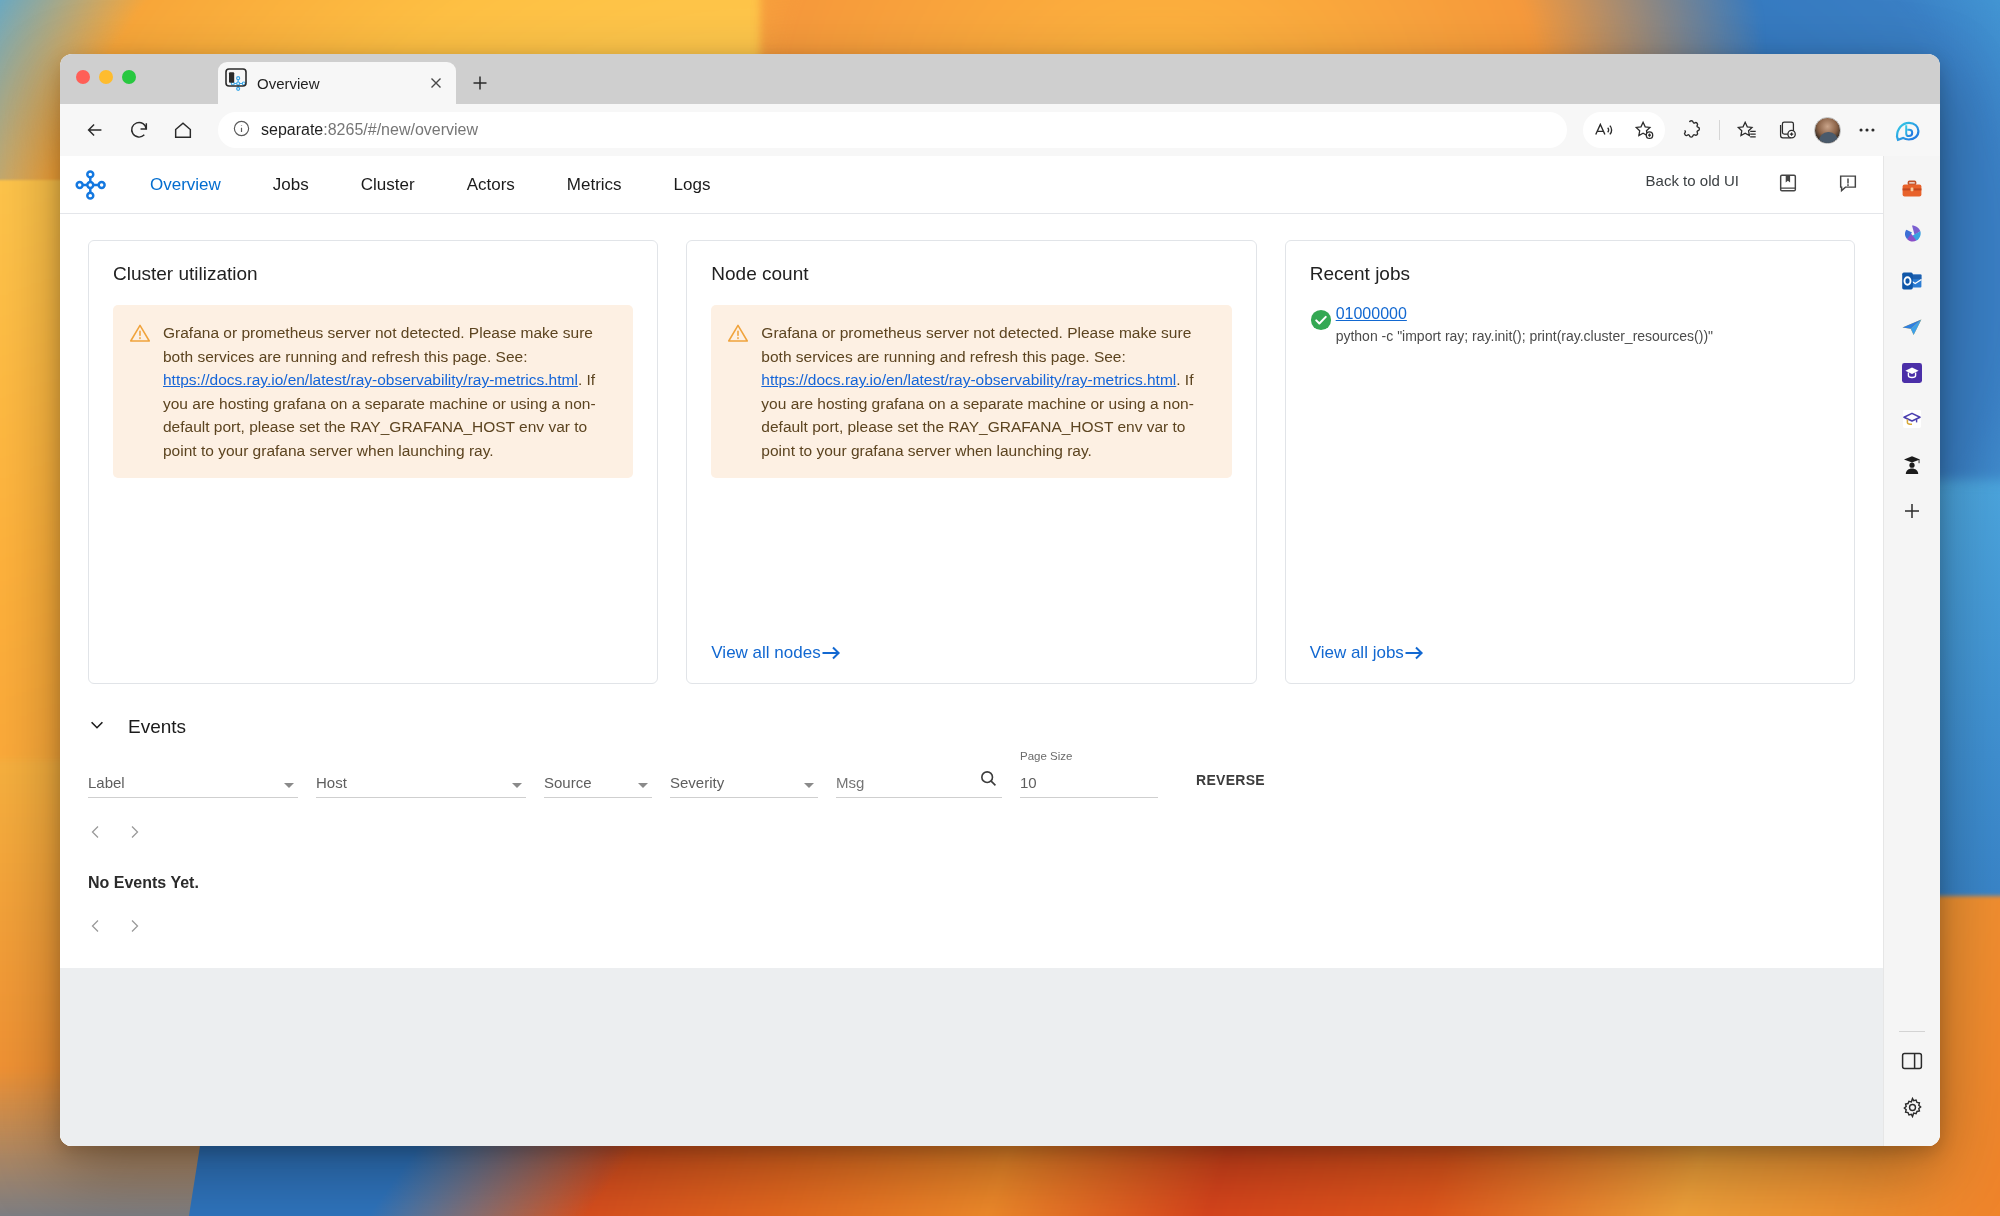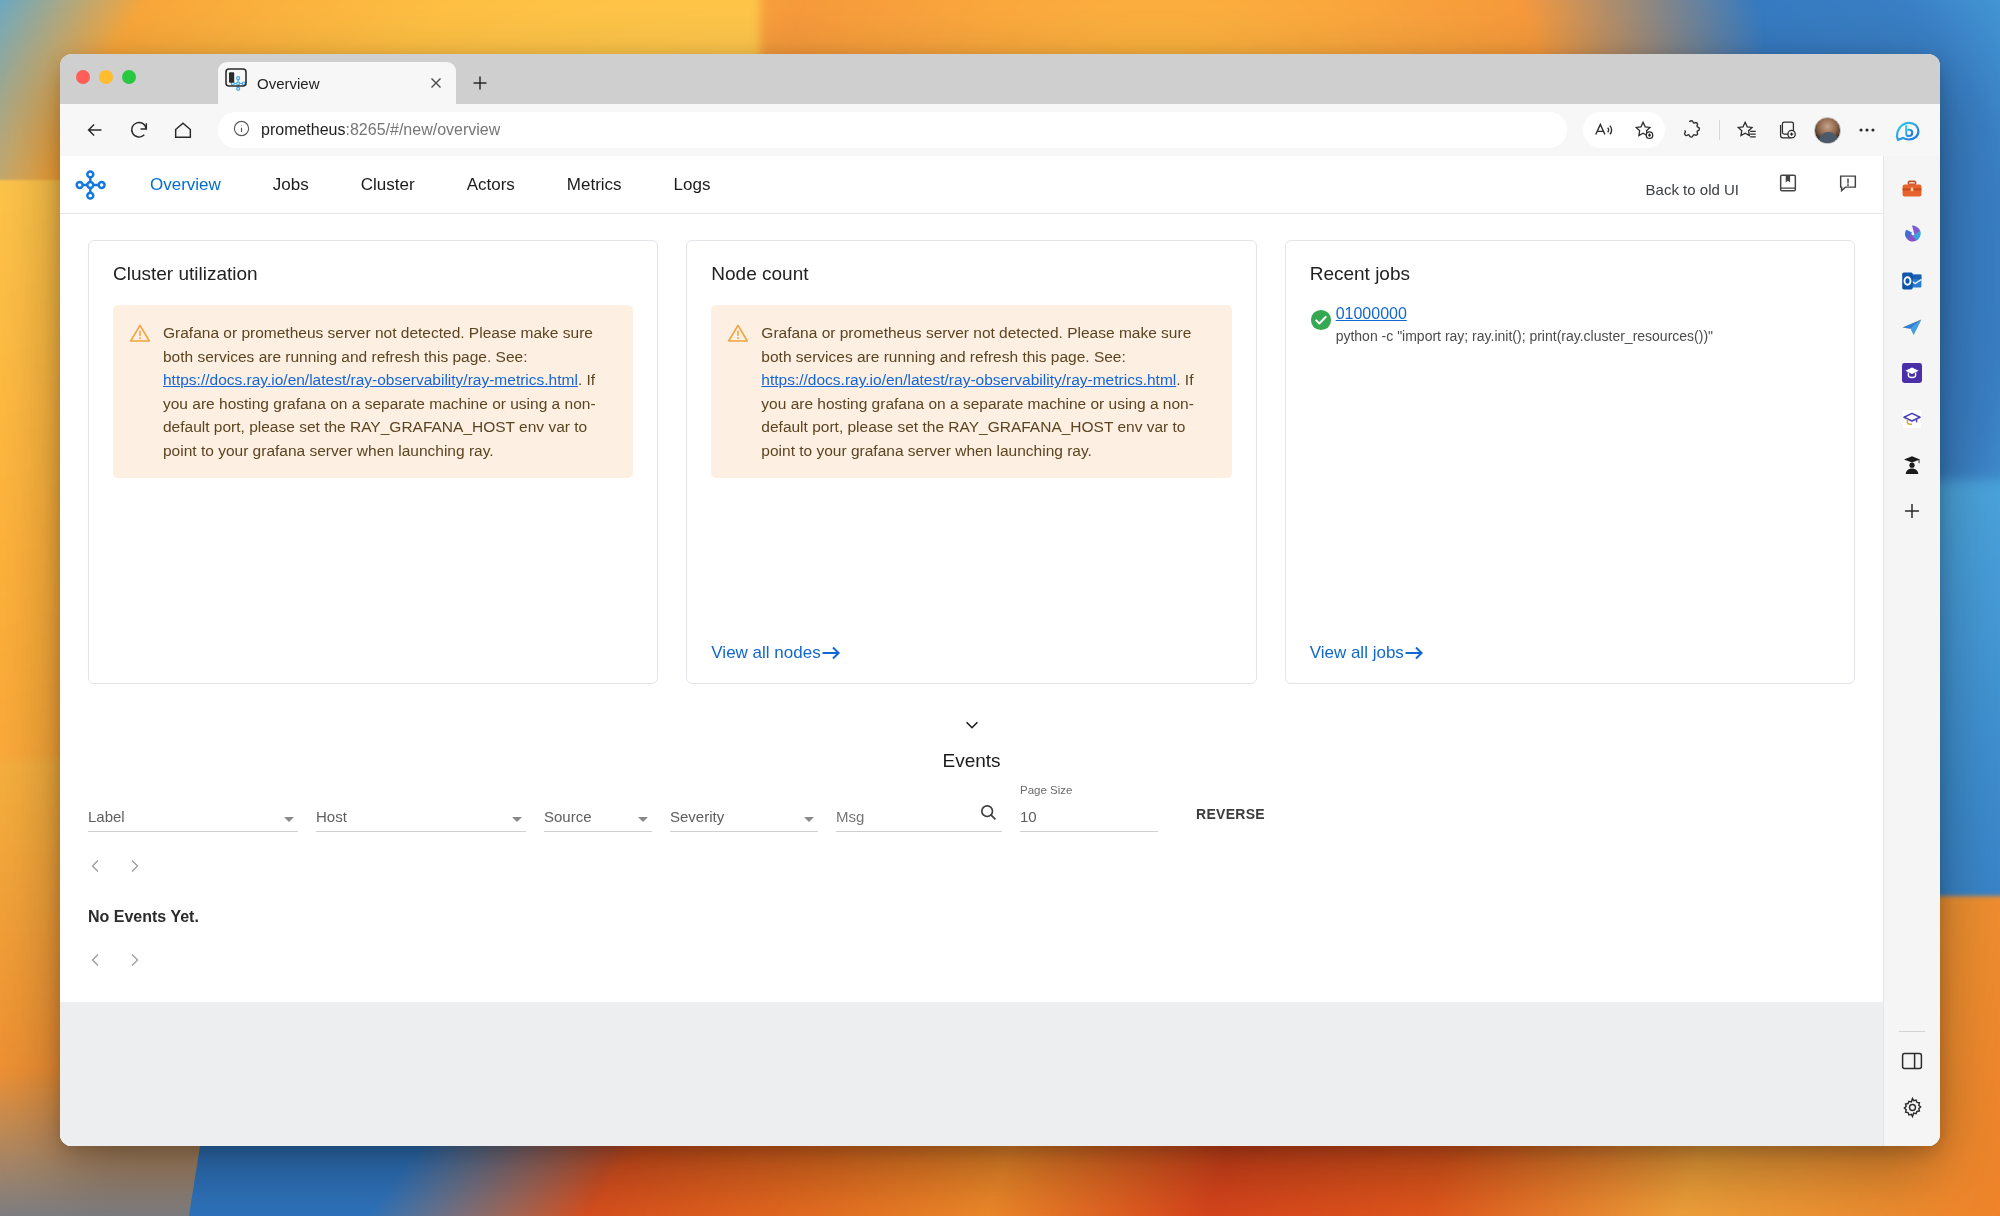--- a/index.html
+++ b/index.html
@@ -181,21 +181,21 @@
     flex: none;
     gap: 0;
   }
   .ray-logo { width: 34px; height: 34px; margin-right: 16px; flex:none; }
   .ray-link {
     font-size: 17px; color: #1b1b1b;
     padding: 0 26px;
     white-space: nowrap;
   }
   .ray-link.active { color: #036dcf; }
-  .ray-right { margin-left: auto; display:flex; align-items:flex-end; gap: 38px; }
+  .ray-right { margin-left: auto; display:flex; align-items:flex-start; gap: 38px; }
   .ray-right .old-ui { font-size: 15px; color: #3c4043; }
 
   .content {
     flex: 1;
     overflow: hidden;
     display:flex; flex-direction: column;
   }
   .cards {
     display: flex;
     gap: 28px;
@@ -232,21 +232,21 @@
   }
   .view-all svg { flex:none; }
 
   .job-row { display: flex; gap: 4px; align-items: flex-start; }
   .job-status { width: 22px; height: 22px; flex: none; margin-top: 4px; }
   .job-id { font-size: 16px; color: #1268d1; display: block; margin-bottom: 4px; }
   .job-cmd { font-size: 14px; color: #4b4b4b; line-height: 1.4; word-break: break-word; }
 
   
   .events { padding: 32px 28px 0 28px; }
-  .events-head { display: flex; align-items: center; gap: 12px; margin-bottom: 28px; flex-direction: column; }
+  .events-head { display: flex; gap: 22px; margin-bottom: 28px; }
   .events-head h3 { font-size: 19px; font-weight: 400; color: #1b1b1b; }
   .filters { display: flex; align-items: flex-end; gap: 0; }
   .fld { position: relative; margin-right: 18px; }
   .fld .label-top {
     font-size: 11.5px; color: #6b6b6b; position: absolute; top: -18px; left: 0;
   }
   .fld input, .fld .fake-input {
     border: none; border-bottom: 1px solid #cfcfcf;
     background: transparent;
     height: 30px;
@@ -371,21 +371,21 @@
         </svg>
     </div>
 
     <div class="omnibox">
       <span>
         <svg width="19" height="19" viewBox="0 0 24 24" fill="none" stroke="#5b5b5b" stroke-width="1.5">
             <circle cx="12" cy="12" r="9"></circle>
             <path d="M12 11v5.5M12 7.6v.6"></path>
           </svg>
       </span>
-      <span class="url"><b>prometheus</b><span>:8265/#/new/overview</span></span>
+      <span class="url"><b>separate</b><span>:8265/#/new/overview</span></span>
     </div>
 
     <div class="tb-right">
       <div class="pill">
         <div class="tb-btn">
           <svg width="22" height="22" viewBox="0 0 24 24" fill="none" stroke="#2b2b2b" stroke-width="1.5">
               <path d="M3 17l5-11 5 11M4.8 13.5h6.5"></path>
               <path d="M16 9.5a3.5 3.5 0 010 5M18.4 7.2a7 7 0 010 9.6"></path>
             </svg>
         </div>

